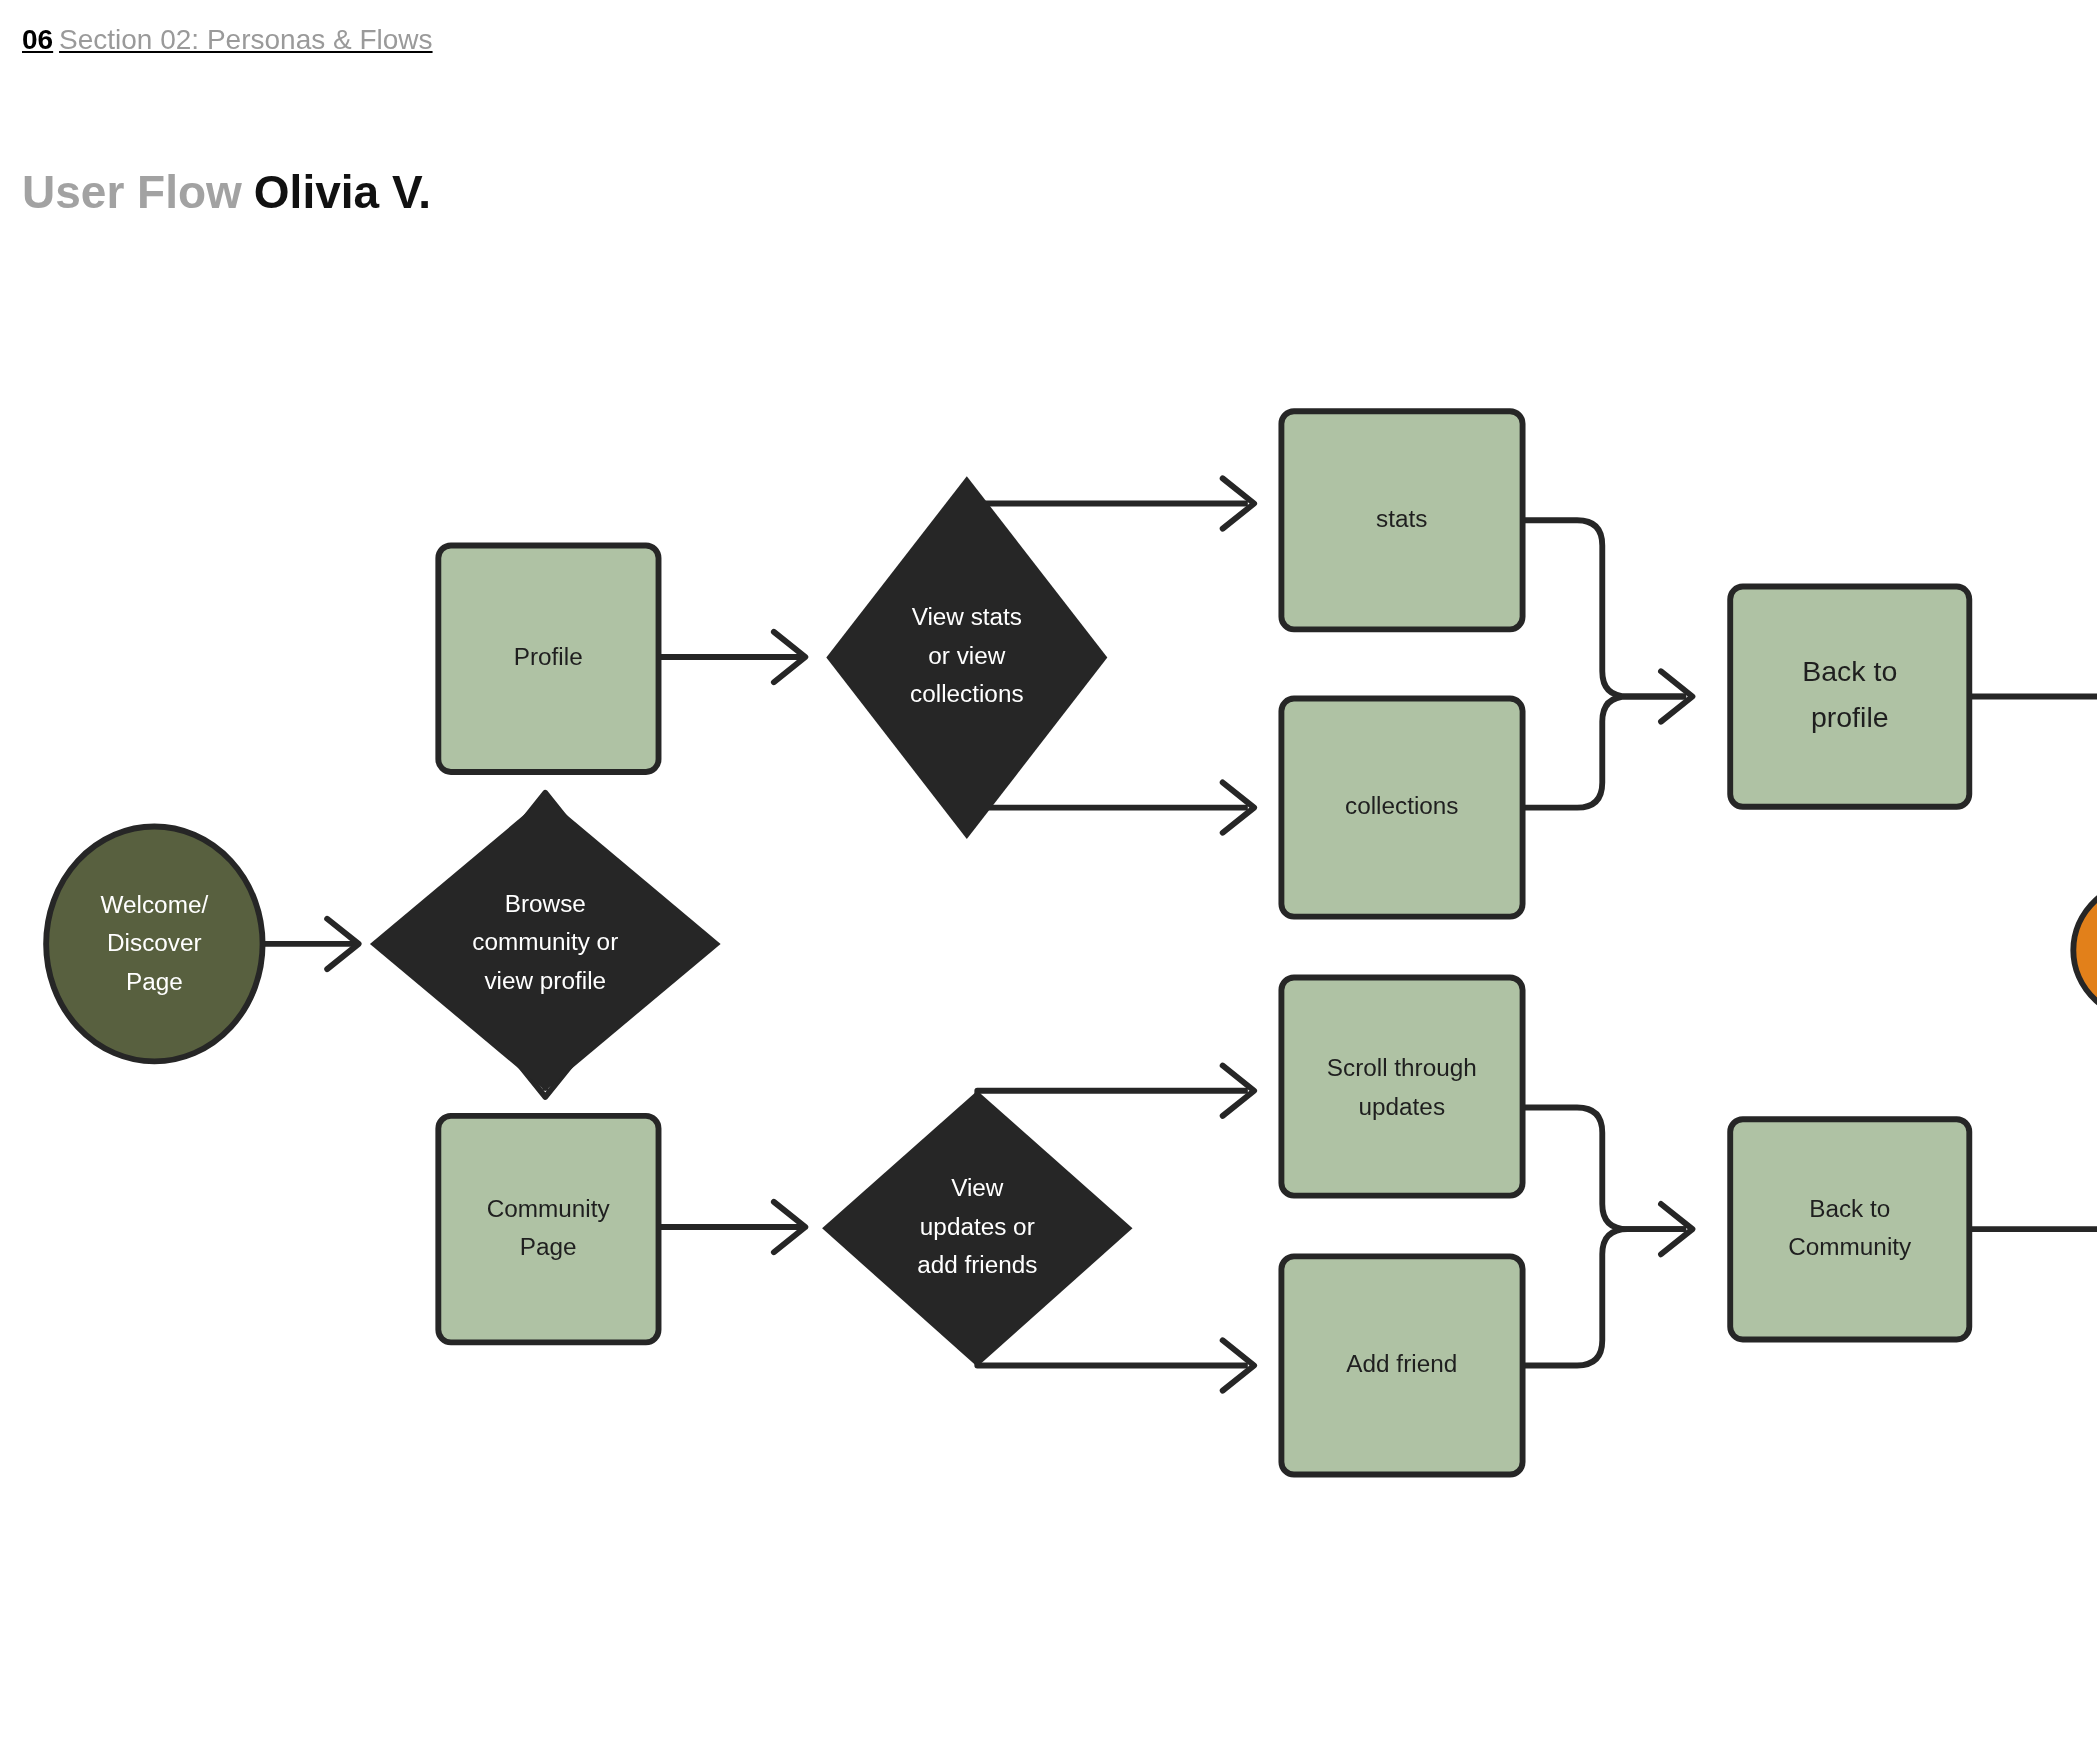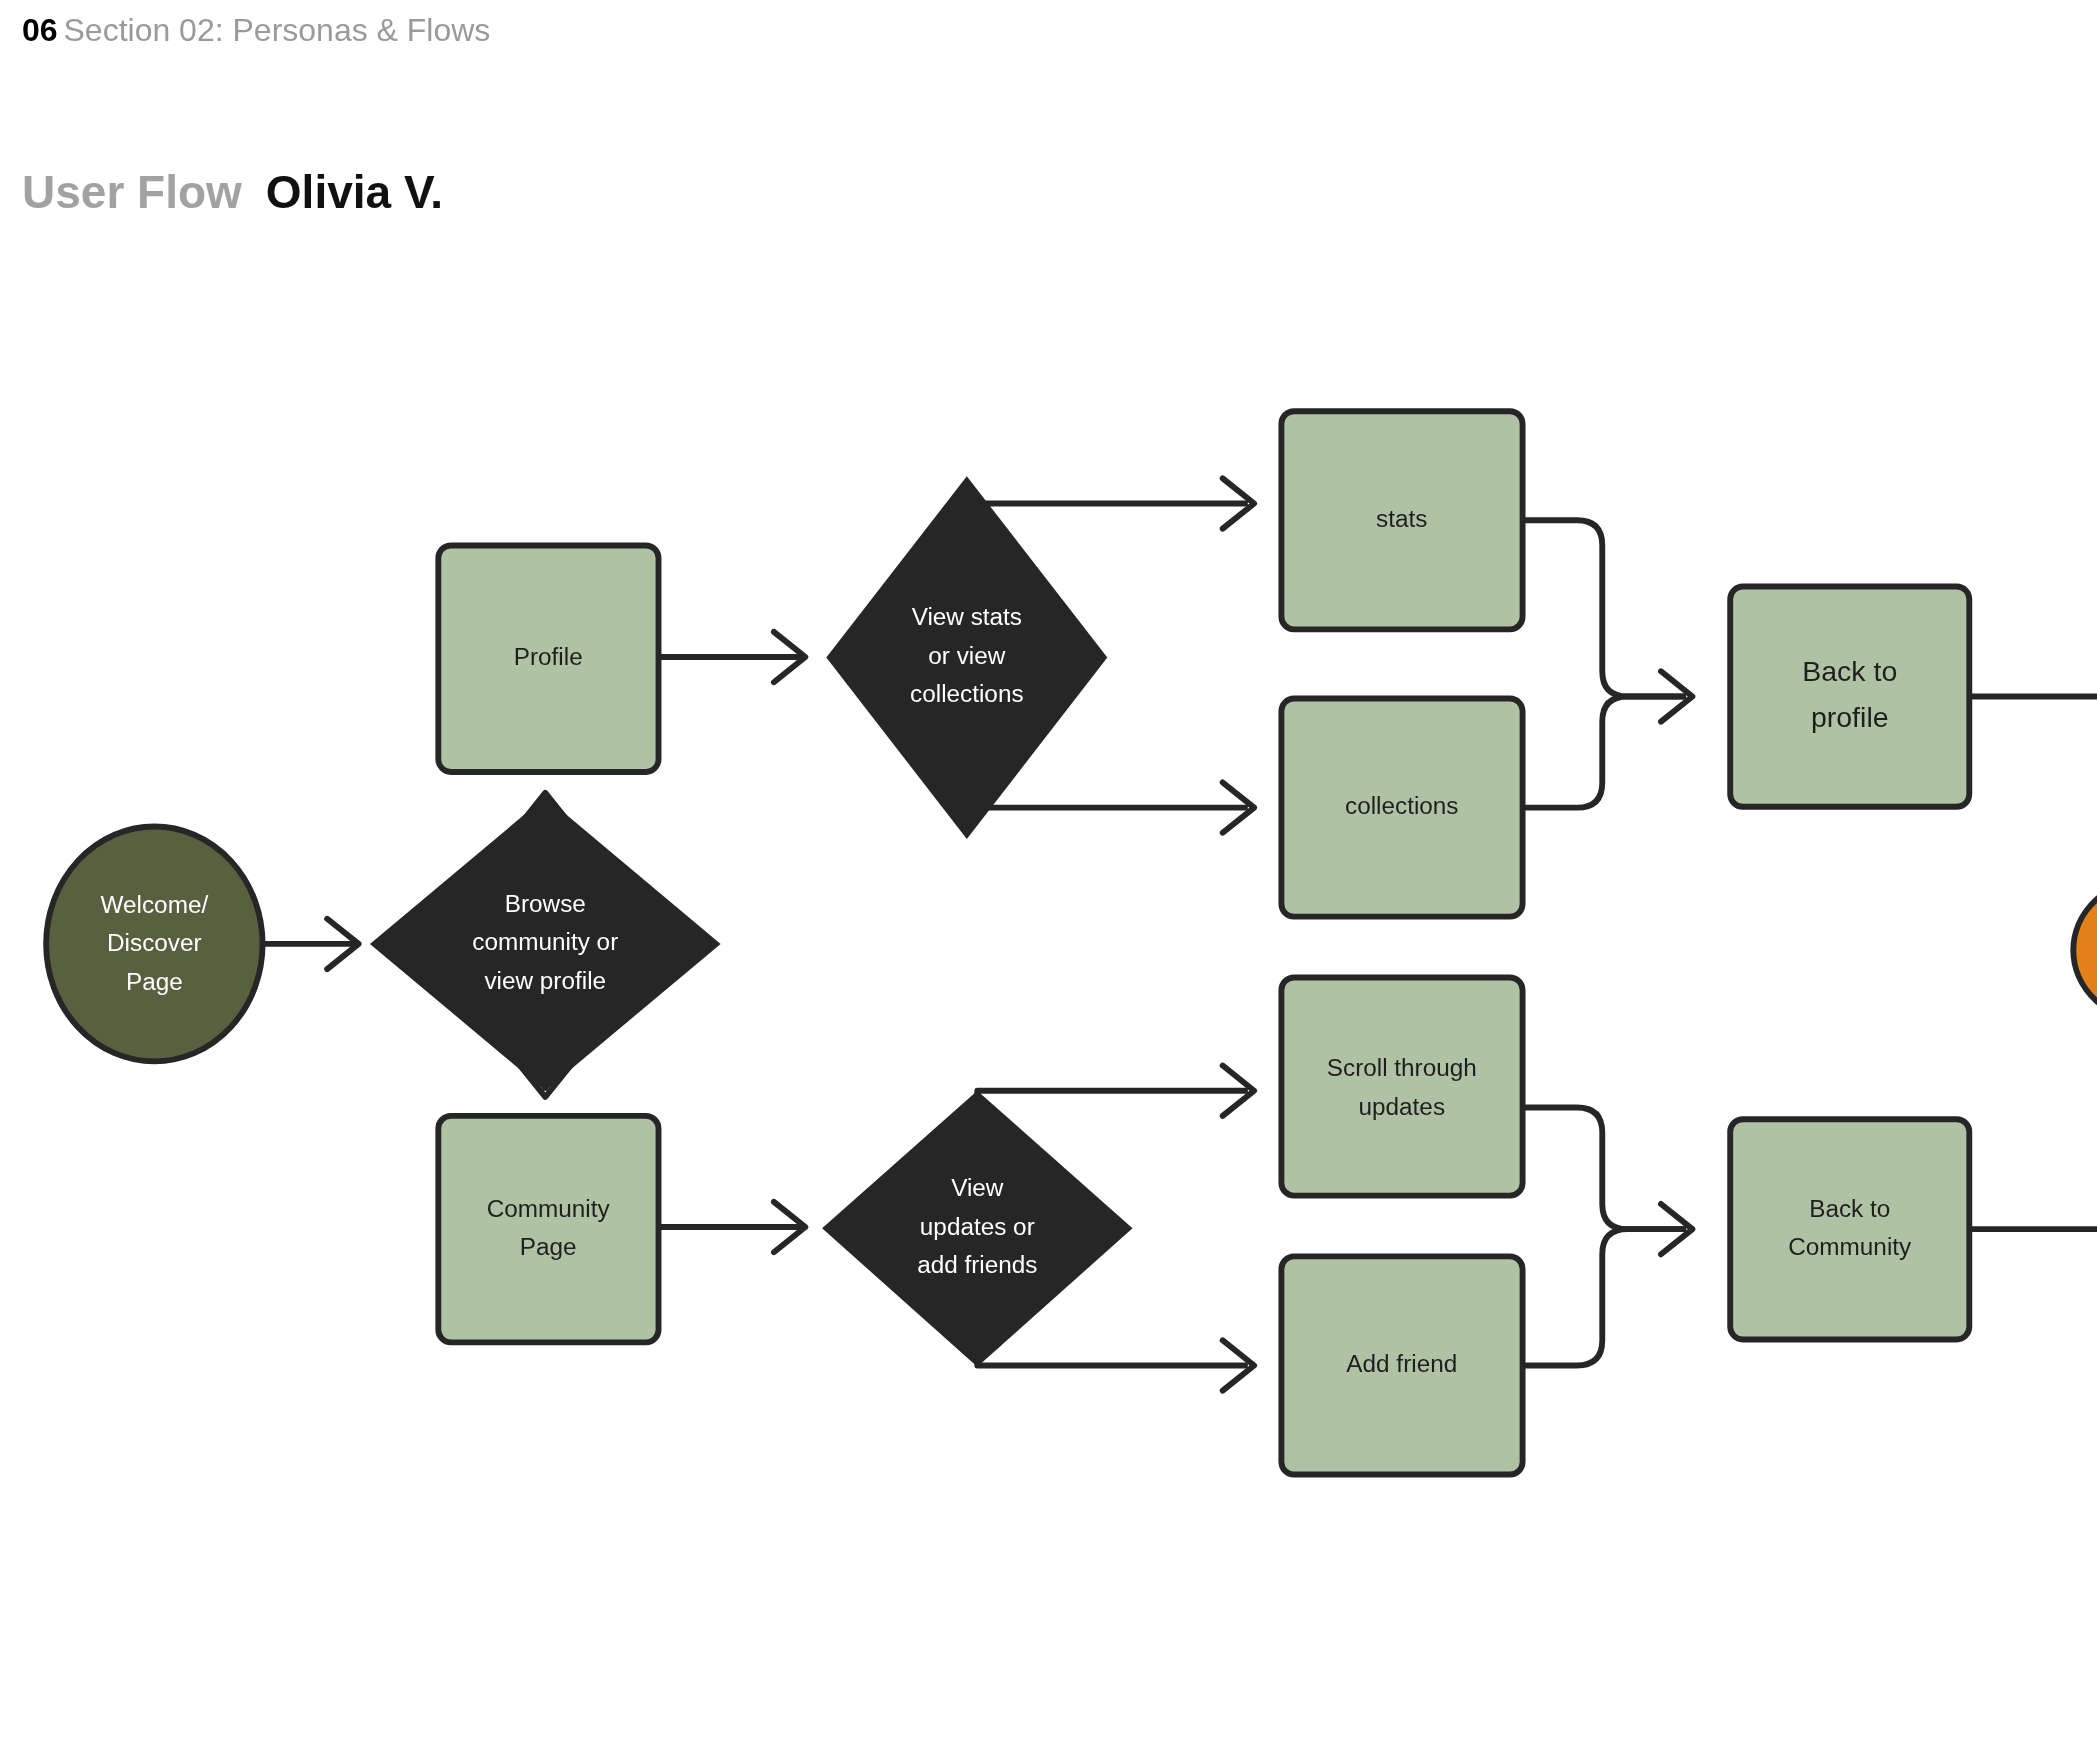--- a/index.html
+++ b/index.html
@@ -12,24 +12,25 @@
     height: 1762px;
     position: relative;
     font-family: "Liberation Sans", sans-serif;
     overflow: hidden;
   }
 
   
   #slide-header {
     position: absolute;
     left: 22px;
-    top: 14px;
-    font-size: 32px;
+    top: 26px;
+    font-size: 28px;
     line-height: 1;
     white-space: nowrap;
+    text-decoration: underline;
   }
   #slide-header .num {
     font-weight: 700;
     color: #000000;
   }
   #slide-header .sec {
     font-weight: 400;
     color: #9a9a9a;
     margin-left: 5.9px;
   }
@@ -42,21 +43,21 @@
     line-height: 1;
     white-space: nowrap;
   }
   #slide-title .muted {
     color: #a2a2a2;
     font-weight: 700;
   }
   #slide-title .strong {
     color: #111111;
     font-weight: 700;
-    margin-left: 24px;
+    margin-left: 12px;
   }
 
   
   #flow-canvas {
     position: absolute;
     left: 0;
     top: 0;
     width: 3020px;
     height: 1762px;
   }

